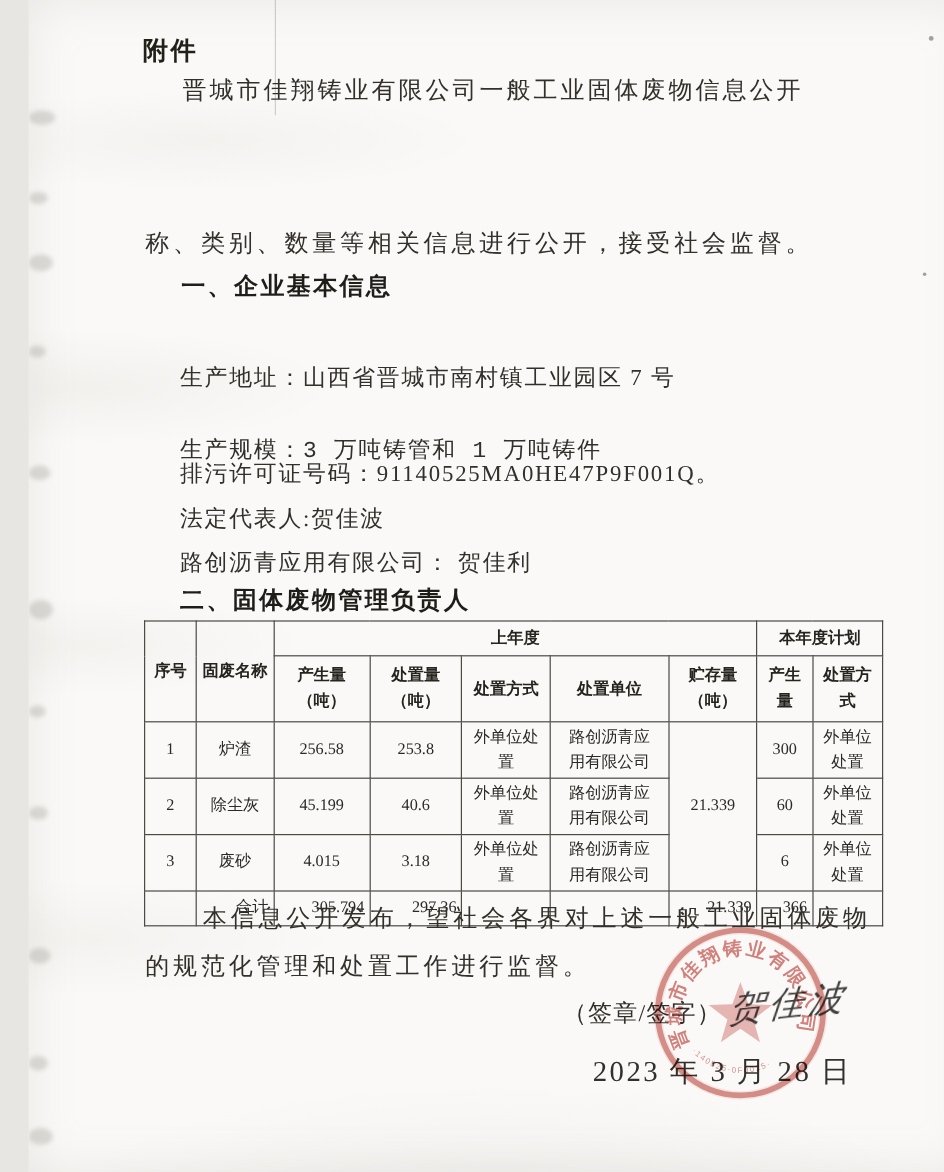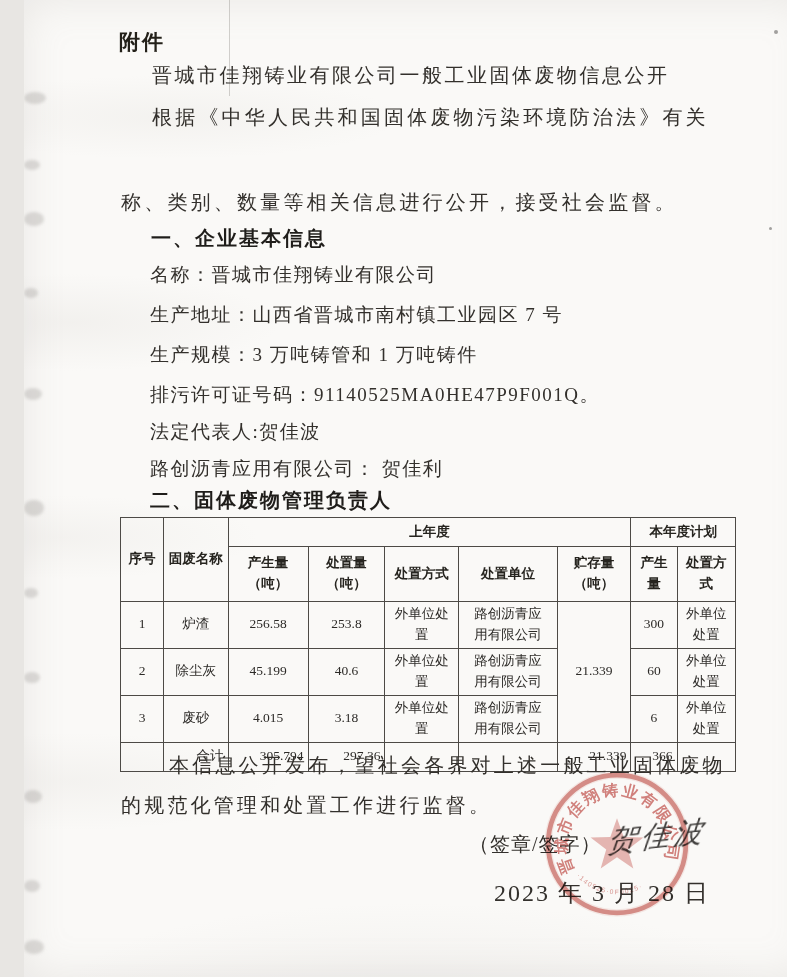--- a/index.html
+++ b/index.html
@@ -22,21 +22,21 @@
     font-family:"Liberation Sans","DejaVu Sans",sans-serif;letter-spacing:2px;}
   .doc-title{left:128px;top:62px;font-size:20px;letter-spacing:2.5px;}
   .bodyline{font-size:20px;letter-spacing:3.2px;}
   .il0{left:128px;top:104px;}
   .il1{left:97px;top:147px;}
   .il2{left:97px;top:189px;}
   .secheading{font-size:20px;font-weight:bold;color:#1f1d1a;letter-spacing:2px;
     font-family:"Liberation Sans","DejaVu Sans",sans-serif;text-align:right;}
   .h1{left:127px;top:225px;}
   .field{left:126px;font-size:19px;letter-spacing:1.5px;}
-  .f0{top:262px;} .f1{top:302px;} .f2{top:342px;} .f3{top:382px;} .f4{top:419px;} .f5{top:456px;}
+  .f0{top:262px;} .f1{top:302px;} .f2{top:362px;font-family:Liberation Mono, monospace;} .f3{top:382px;} .f4{top:419px;} .f5{top:456px;}
   .h2{left:126px;top:487px;}
   .cl0{left:145px;top:752px;}
   .cl1{left:97px;top:792px;}
   .sigrow{left:445px;top:822px;font-size:20px;letter-spacing:1px;}
   .handwriting{display:inline-block;font-size:29px;font-style:italic;
     transform:rotate(-6deg) skewX(-12deg);transform-origin:left bottom;
     color:#262422;opacity:.88;letter-spacing:4px;margin-left:4px;filter:blur(.3px);}
   .dateline{left:470px;top:877px;font-size:24px;letter-spacing:2px;}
 
   
@@ -77,25 +77,23 @@
   <div class="speck" style="left:0;top:388px;width:18px;height:12px;"></div>
   <div class="speck" style="left:0;top:500px;width:20px;height:16px;"></div>
   <div class="speck" style="left:0;top:588px;width:14px;height:10px;"></div>
   <div class="speck" style="left:0;top:672px;width:16px;height:11px;"></div>
   <div class="speck" style="left:0;top:790px;width:18px;height:13px;"></div>
   <div class="speck" style="left:0;top:880px;width:16px;height:12px;"></div>
   <div class="speck" style="left:0;top:940px;width:20px;height:14px;"></div>
 
   <div class="abs attachment">附件</div>
   <div class="abs doc-title">晋城市佳翔铸业有限公司一般工业固体废物信息公开</div>
-  <div class="abs bodyline il0">根据《中华人民共和国固体废物污染环境防治法》有关</div>
   <div class="abs bodyline il2">称、类别、数量等相关信息进行公开，接受社会监督。</div>
 
   <div class="abs secheading h1">一、企业基本信息</div>
-  <div class="abs field f0">名称：晋城市佳翔铸业有限公司</div>
   <div class="abs field f1">生产地址：山西省晋城市南村镇工业园区 7 号</div>
   <div class="abs field f2">生产规模：3 万吨铸管和 1 万吨铸件</div>
   <div class="abs field f3">排污许可证号码：91140525MA0HE47P9F001Q。</div>
   <div class="abs field f4">法定代表人:贺佳波</div>
   <div class="abs field f5">路创沥青应用有限公司： 贺佳利</div>
 
   <div class="abs secheading h2">二、固体废物管理负责人</div>
 
   <table class="wtable">
     <colgroup>

